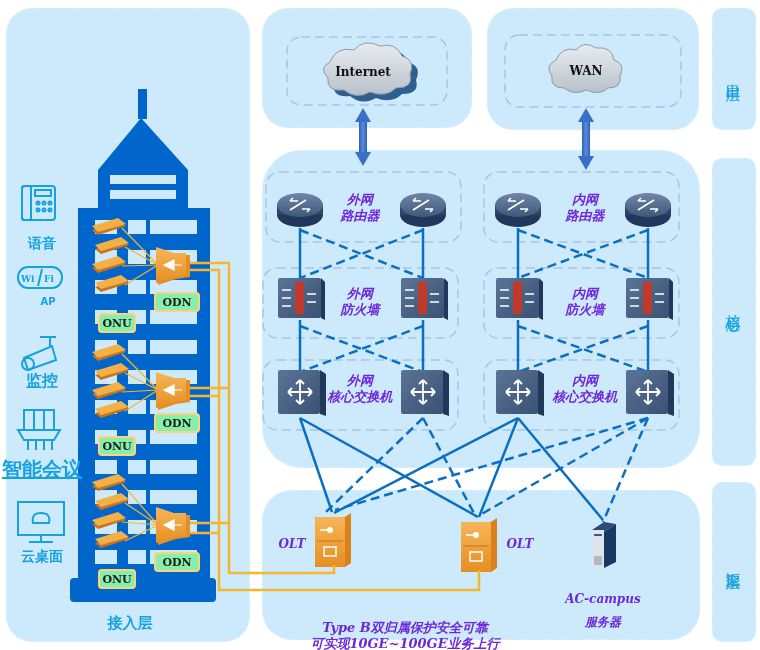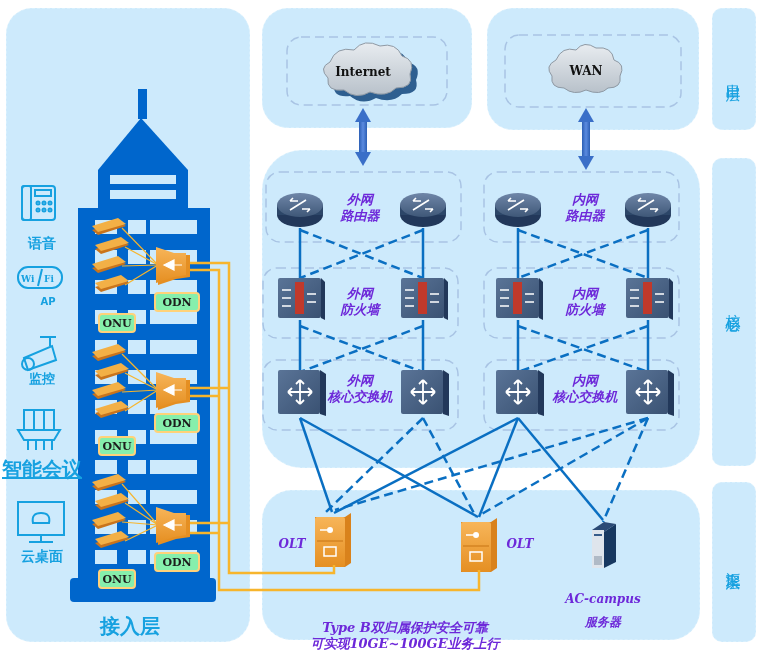--- a/index.html
+++ b/index.html
@@ -412,25 +412,25 @@
       </g>
       <g>
         <rect x="18" y="502" width="46" height="33"></rect>
         <line x1="41" y1="535" x2="41" y2="541"></line>
           <line x1="29" y1="542" x2="53" y2="542"></line>
         <path d="M33,523 q-2,-10 8,-10 q10,0 8,10z"></path>
       </g>
     </g>
   </svg>
 
-  <div class="lbl blue-lbl" style="left:80px;top:614px;width:100px;font-size:20px;">接入层</div>
+  <div class="lbl blue-lbl" style="left:80px;top:614px;width:100px;font-size:15px;">接入层</div>
 
   <div class="lbl blue-lbl" style="left:2px;top:235px;width:80px;font-size:14px;">语音</div>
   <div class="lbl blue-lbl" style="left:8px;top:296px;width:80px;font-size:10px;text-align:center;">AP</div>
-  <div class="lbl blue-lbl" style="left:2px;top:371px;width:80px;font-size:13px;text-align:center;">监控</div>
+  <div class="lbl blue-lbl" style="left:2px;top:371px;width:80px;font-size:16px;text-align:center;">监控</div>
   <div class="lbl blue-lbl" style="left:2px;top:457px;width:80px;font-size:20px;text-decoration:underline;">智能会议</div>
   <div class="lbl blue-lbl" style="left:2px;top:548px;width:80px;font-size:14px;">云桌面</div>
 
   <div class="tag" style="left:98px;top:313px;width:34px;height:16px;">ONU</div>
   <div class="tag" style="left:154px;top:292px;width:42px;height:16px;">ODN</div>
   <div class="tag" style="left:98px;top:436px;width:34px;height:16px;">ONU</div>
   <div class="tag" style="left:154px;top:413px;width:42px;height:16px;">ODN</div>
   <div class="tag" style="left:98px;top:569px;width:34px;height:16px;">ONU</div>
   <div class="tag" style="left:154px;top:552px;width:42px;height:16px;">ODN</div>
 

